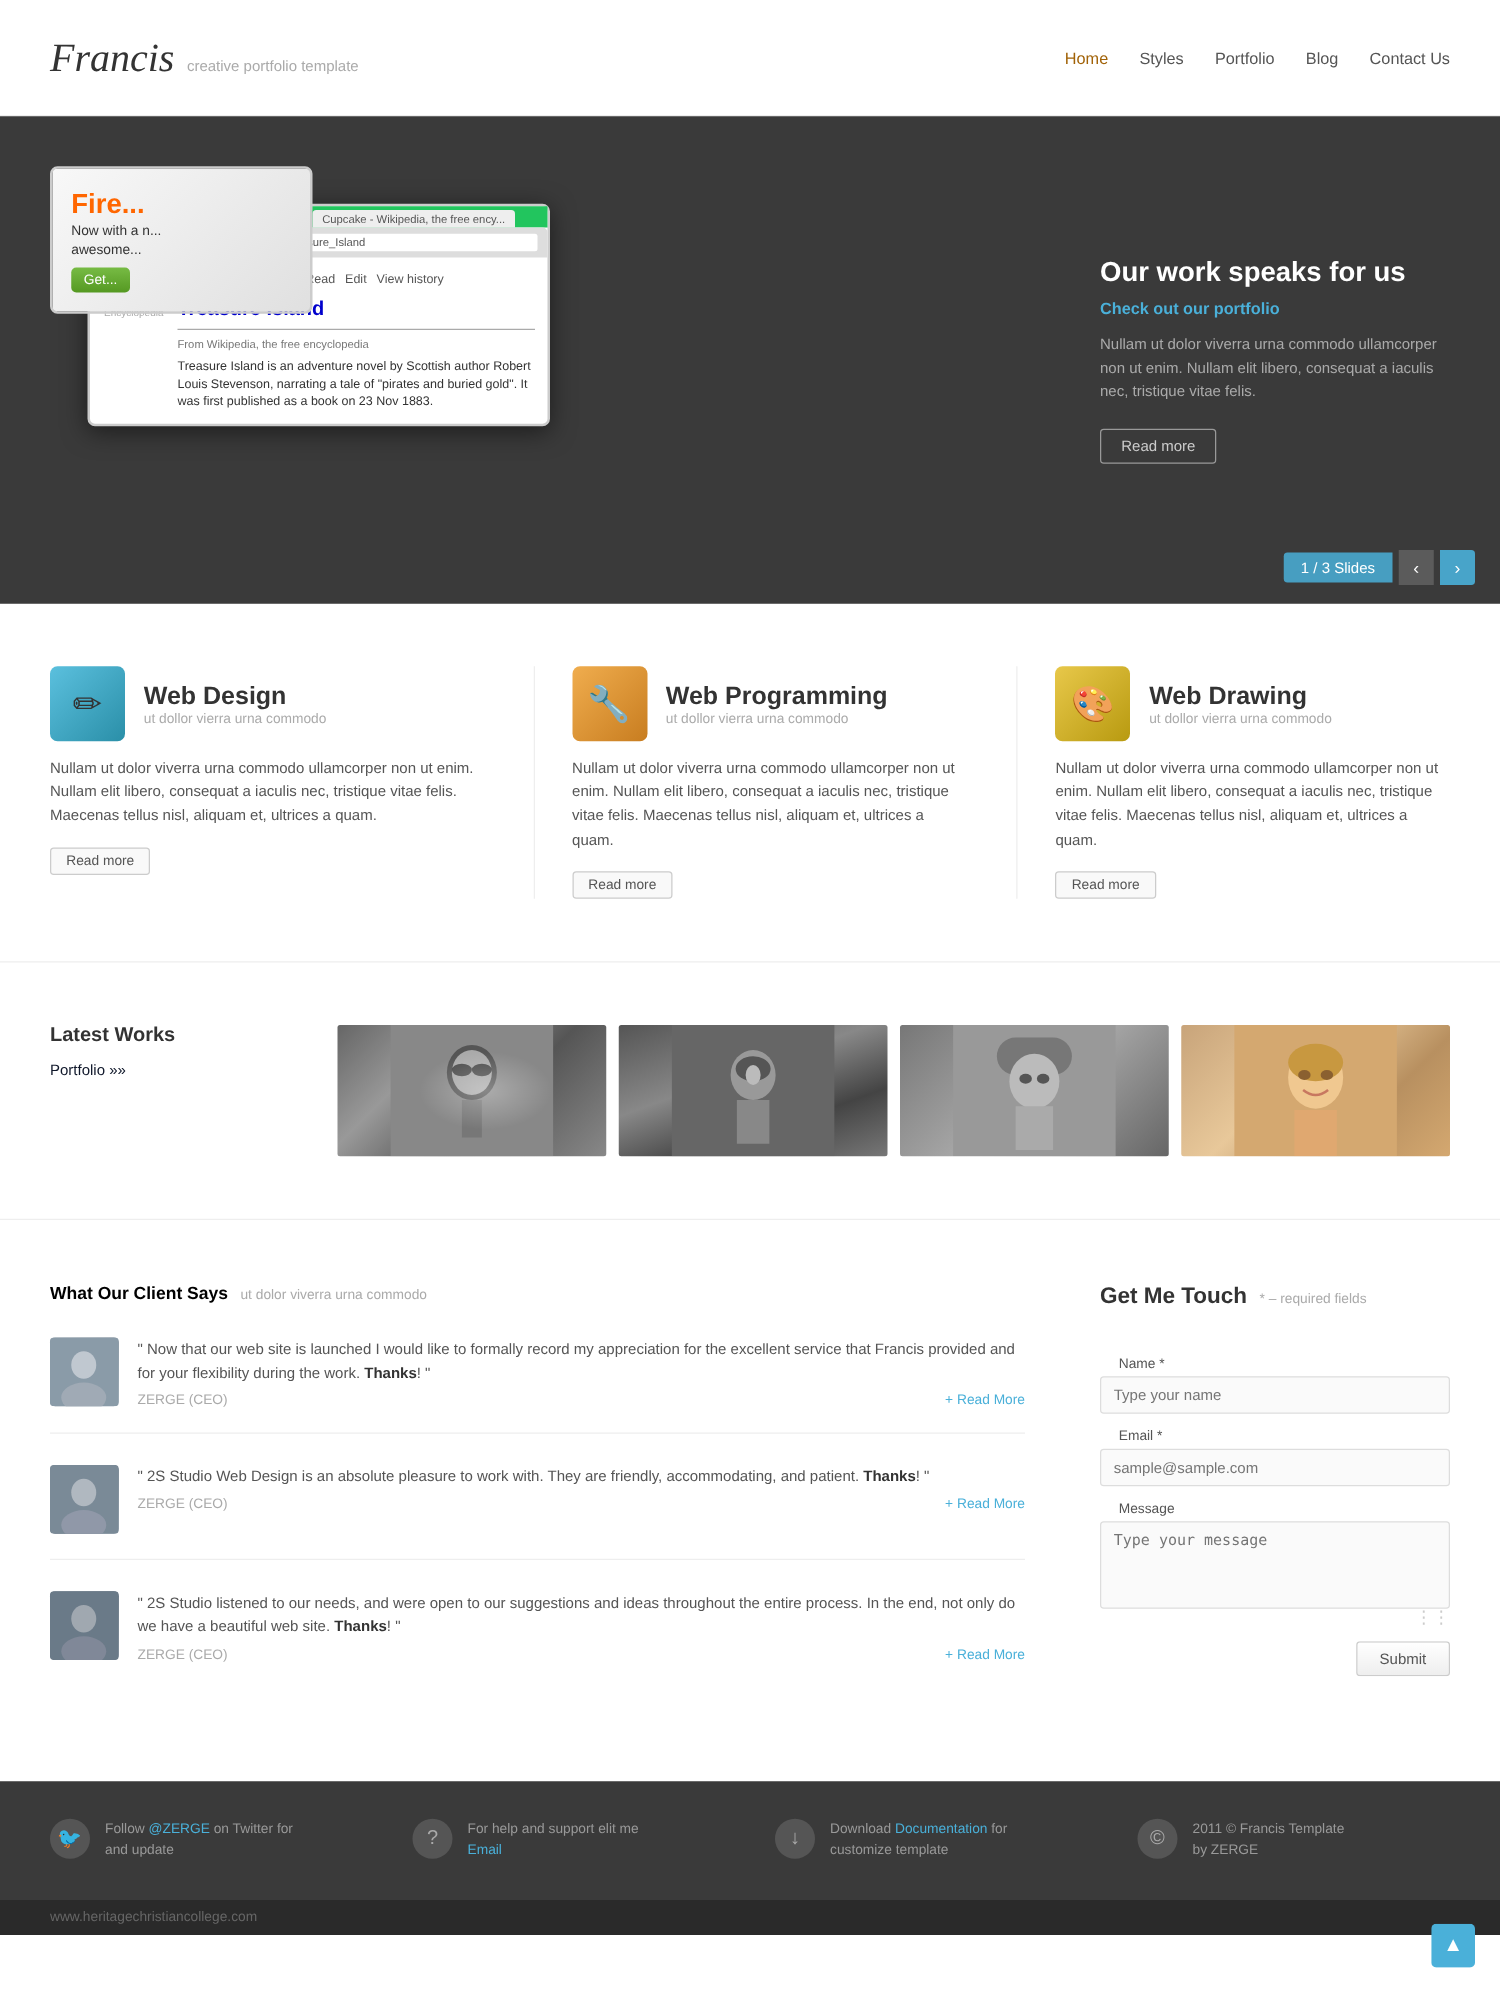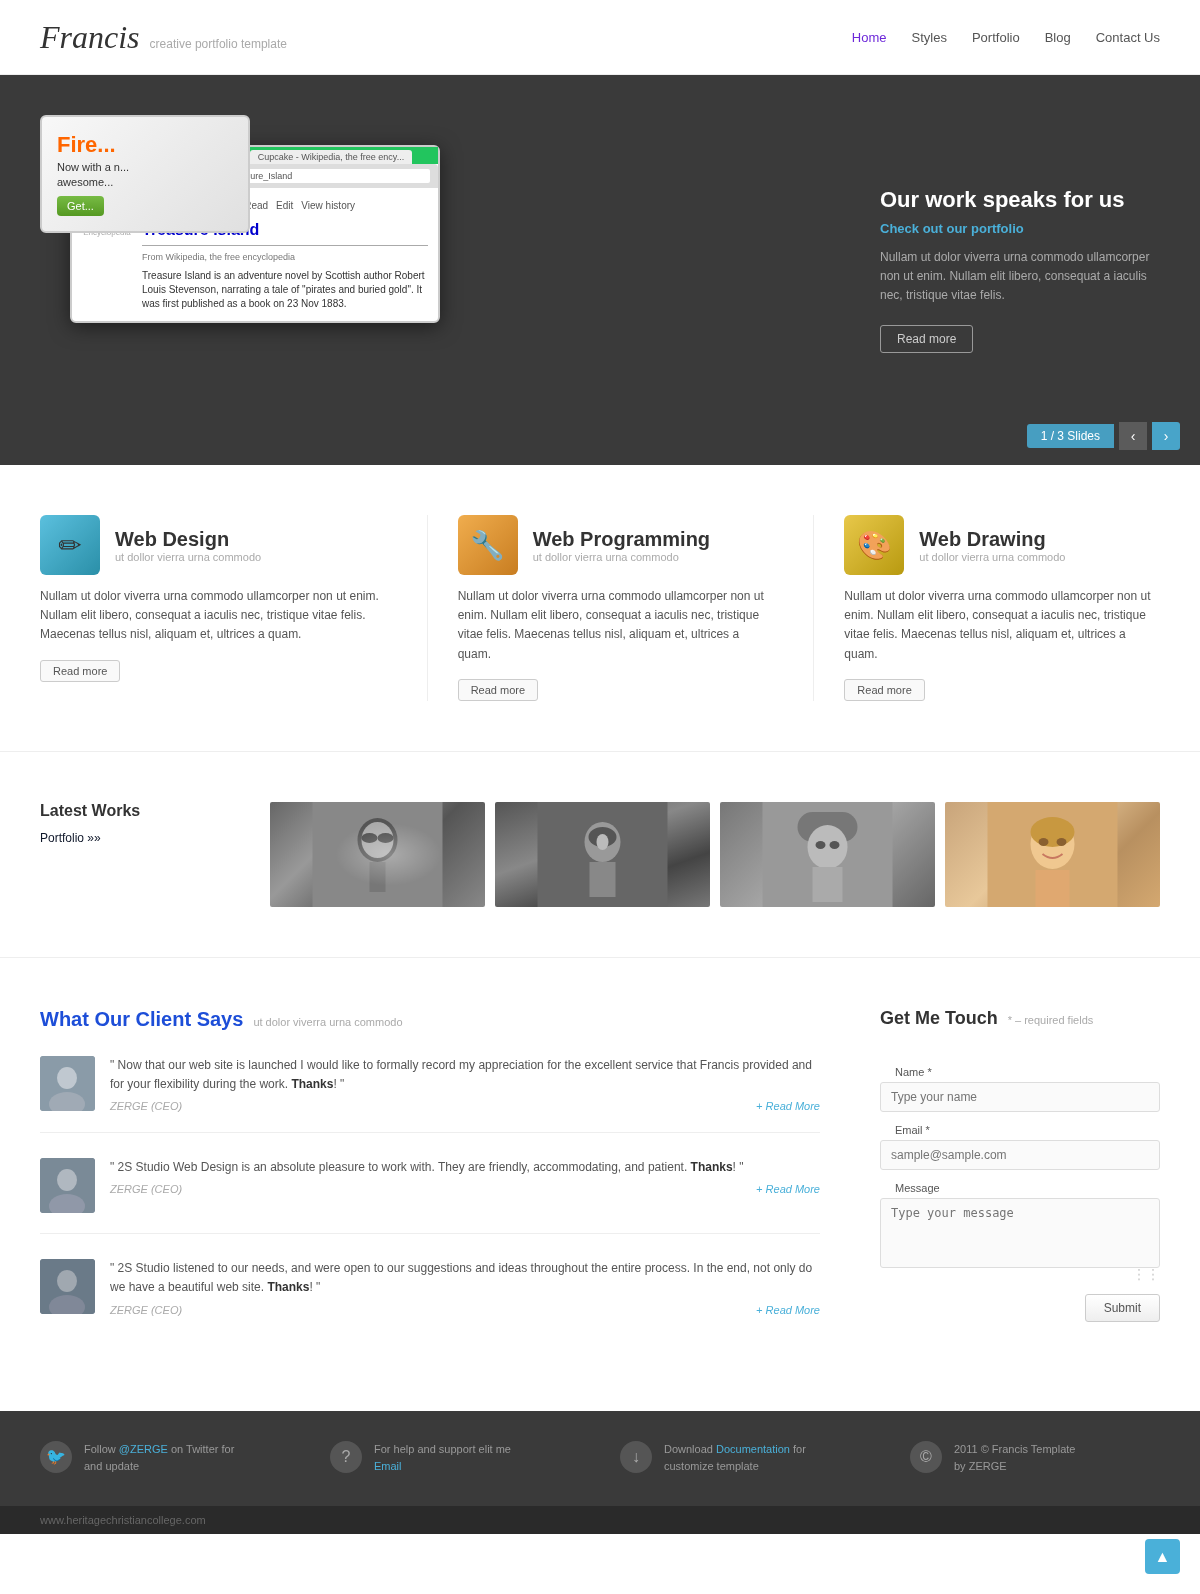--- a/index.html
+++ b/index.html
@@ -6,21 +6,21 @@
     body { font-family: Arial, sans-serif; font-size: 13px; color: #333; background: #fff; width: 1200px; }
 
     
     .header {
       background: #fff;
       border-bottom: 1px solid #eee;
       display: flex;
       align-items: center;
       justify-content: space-between;
       padding: 10px 40px;
-      height: 75px;
+      height: 93px;
     }
     .logo-area {
       display: flex;
       align-items: baseline;
       gap: 10px;
     }
     .logo-text {
       font-family: Georgia, serif;
       font-style: italic;
       font-size: 32px;
@@ -35,21 +35,21 @@
       display: flex;
       gap: 25px;
       align-items: center;
     }
     .nav a {
       text-decoration: none;
       color: #555;
       font-size: 13px;
     }
     .nav a.active {
-      color: #6d28d9;
+      color: #a16207;
     }
 
     
     .hero {
       background: #3a3a3a;
       min-height: 390px;
       display: flex;
       align-items: center;
       position: relative;
       overflow: hidden;
@@ -340,23 +340,23 @@
     
     .bottom-section {
       padding: 50px 40px;
       display: flex;
       gap: 60px;
     }
     .testimonials {
       flex: 1;
     }
     .section-title {
-      font-size: 20px;
+      font-size: 14px;
       font-weight: bold;
-      color: #1d4ed8;
+      color: #000000;
       margin-bottom: 5px;
     }
     .section-subtitle {
       font-size: 11px;
       color: #aaa;
       margin-bottom: 25px;
     }
     .testimonial-item {
       display: flex;
       gap: 15px;
@@ -384,21 +384,20 @@
     }
     .testimonial-text strong {
       color: #333;
       font-weight: bold;
     }
     .testimonial-meta {
       display: flex;
       justify-content: space-between;
       align-items: center;
       margin-top: 6px;
-      font-style: italic;
     }
     .testimonial-author {
       font-size: 11px;
       color: #aaa;
     }
     .read-more-link {
       font-size: 11px;
       color: #4ab0d9;
       text-decoration: none;
     }

